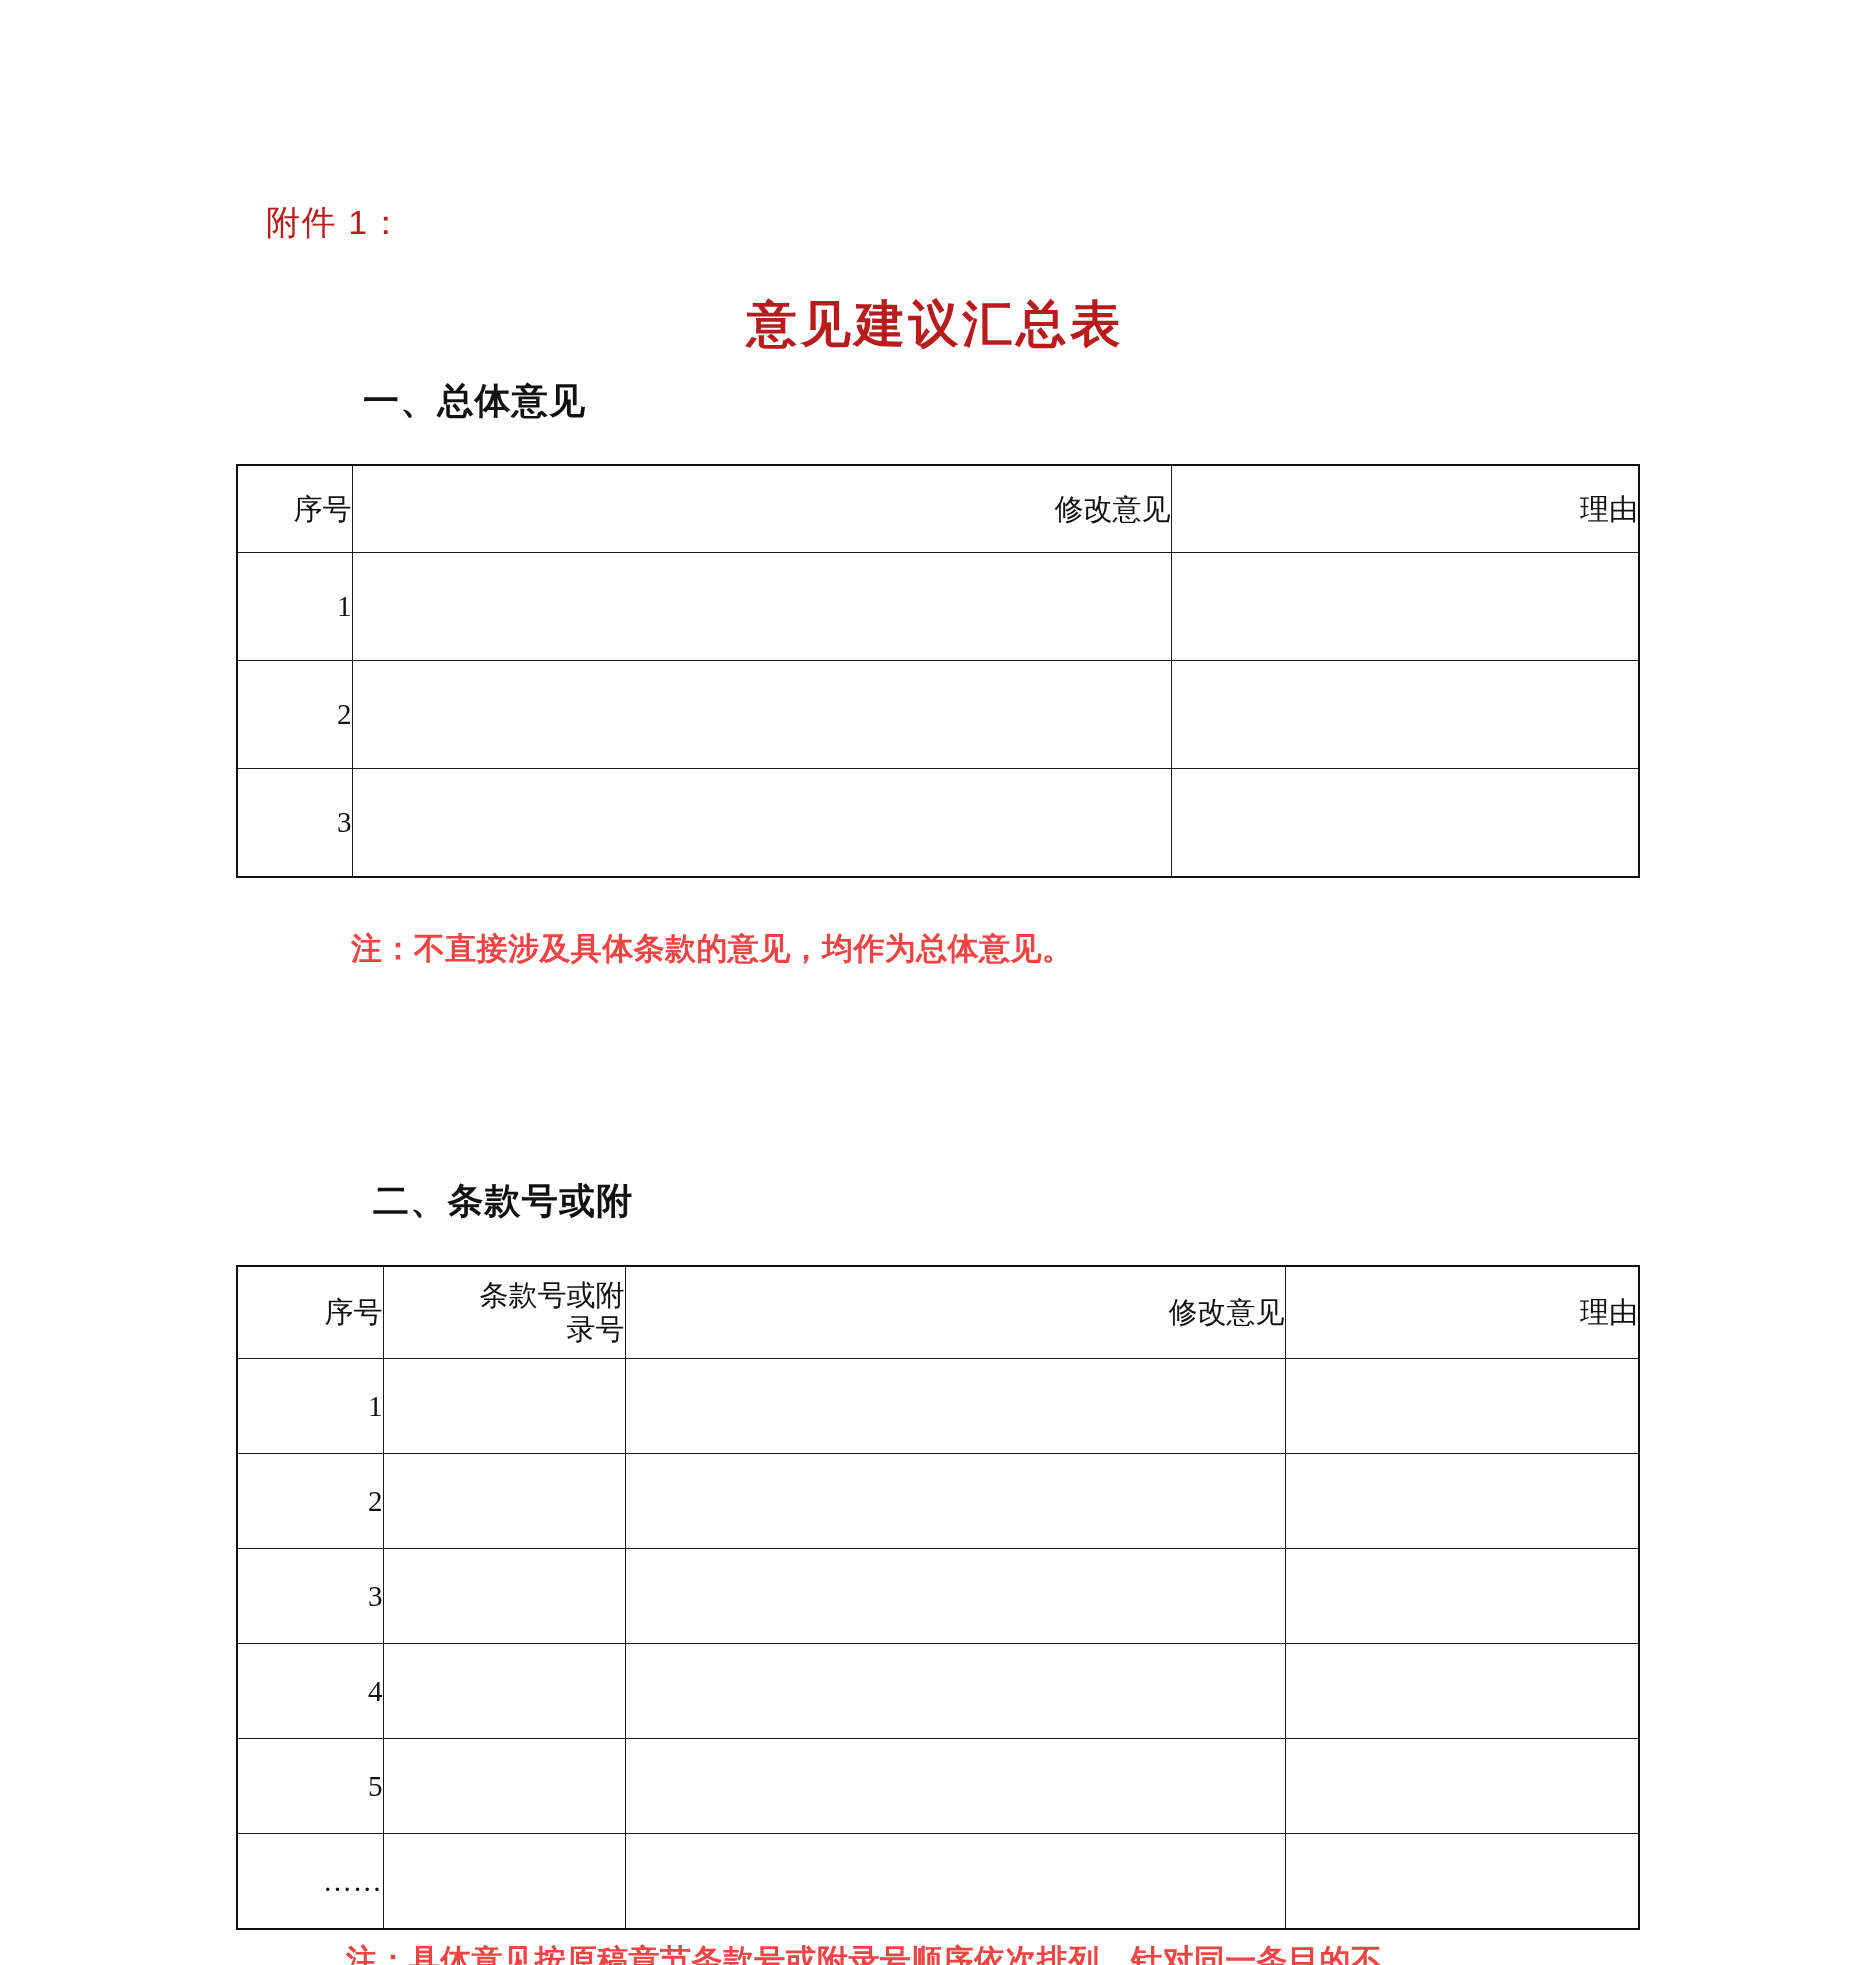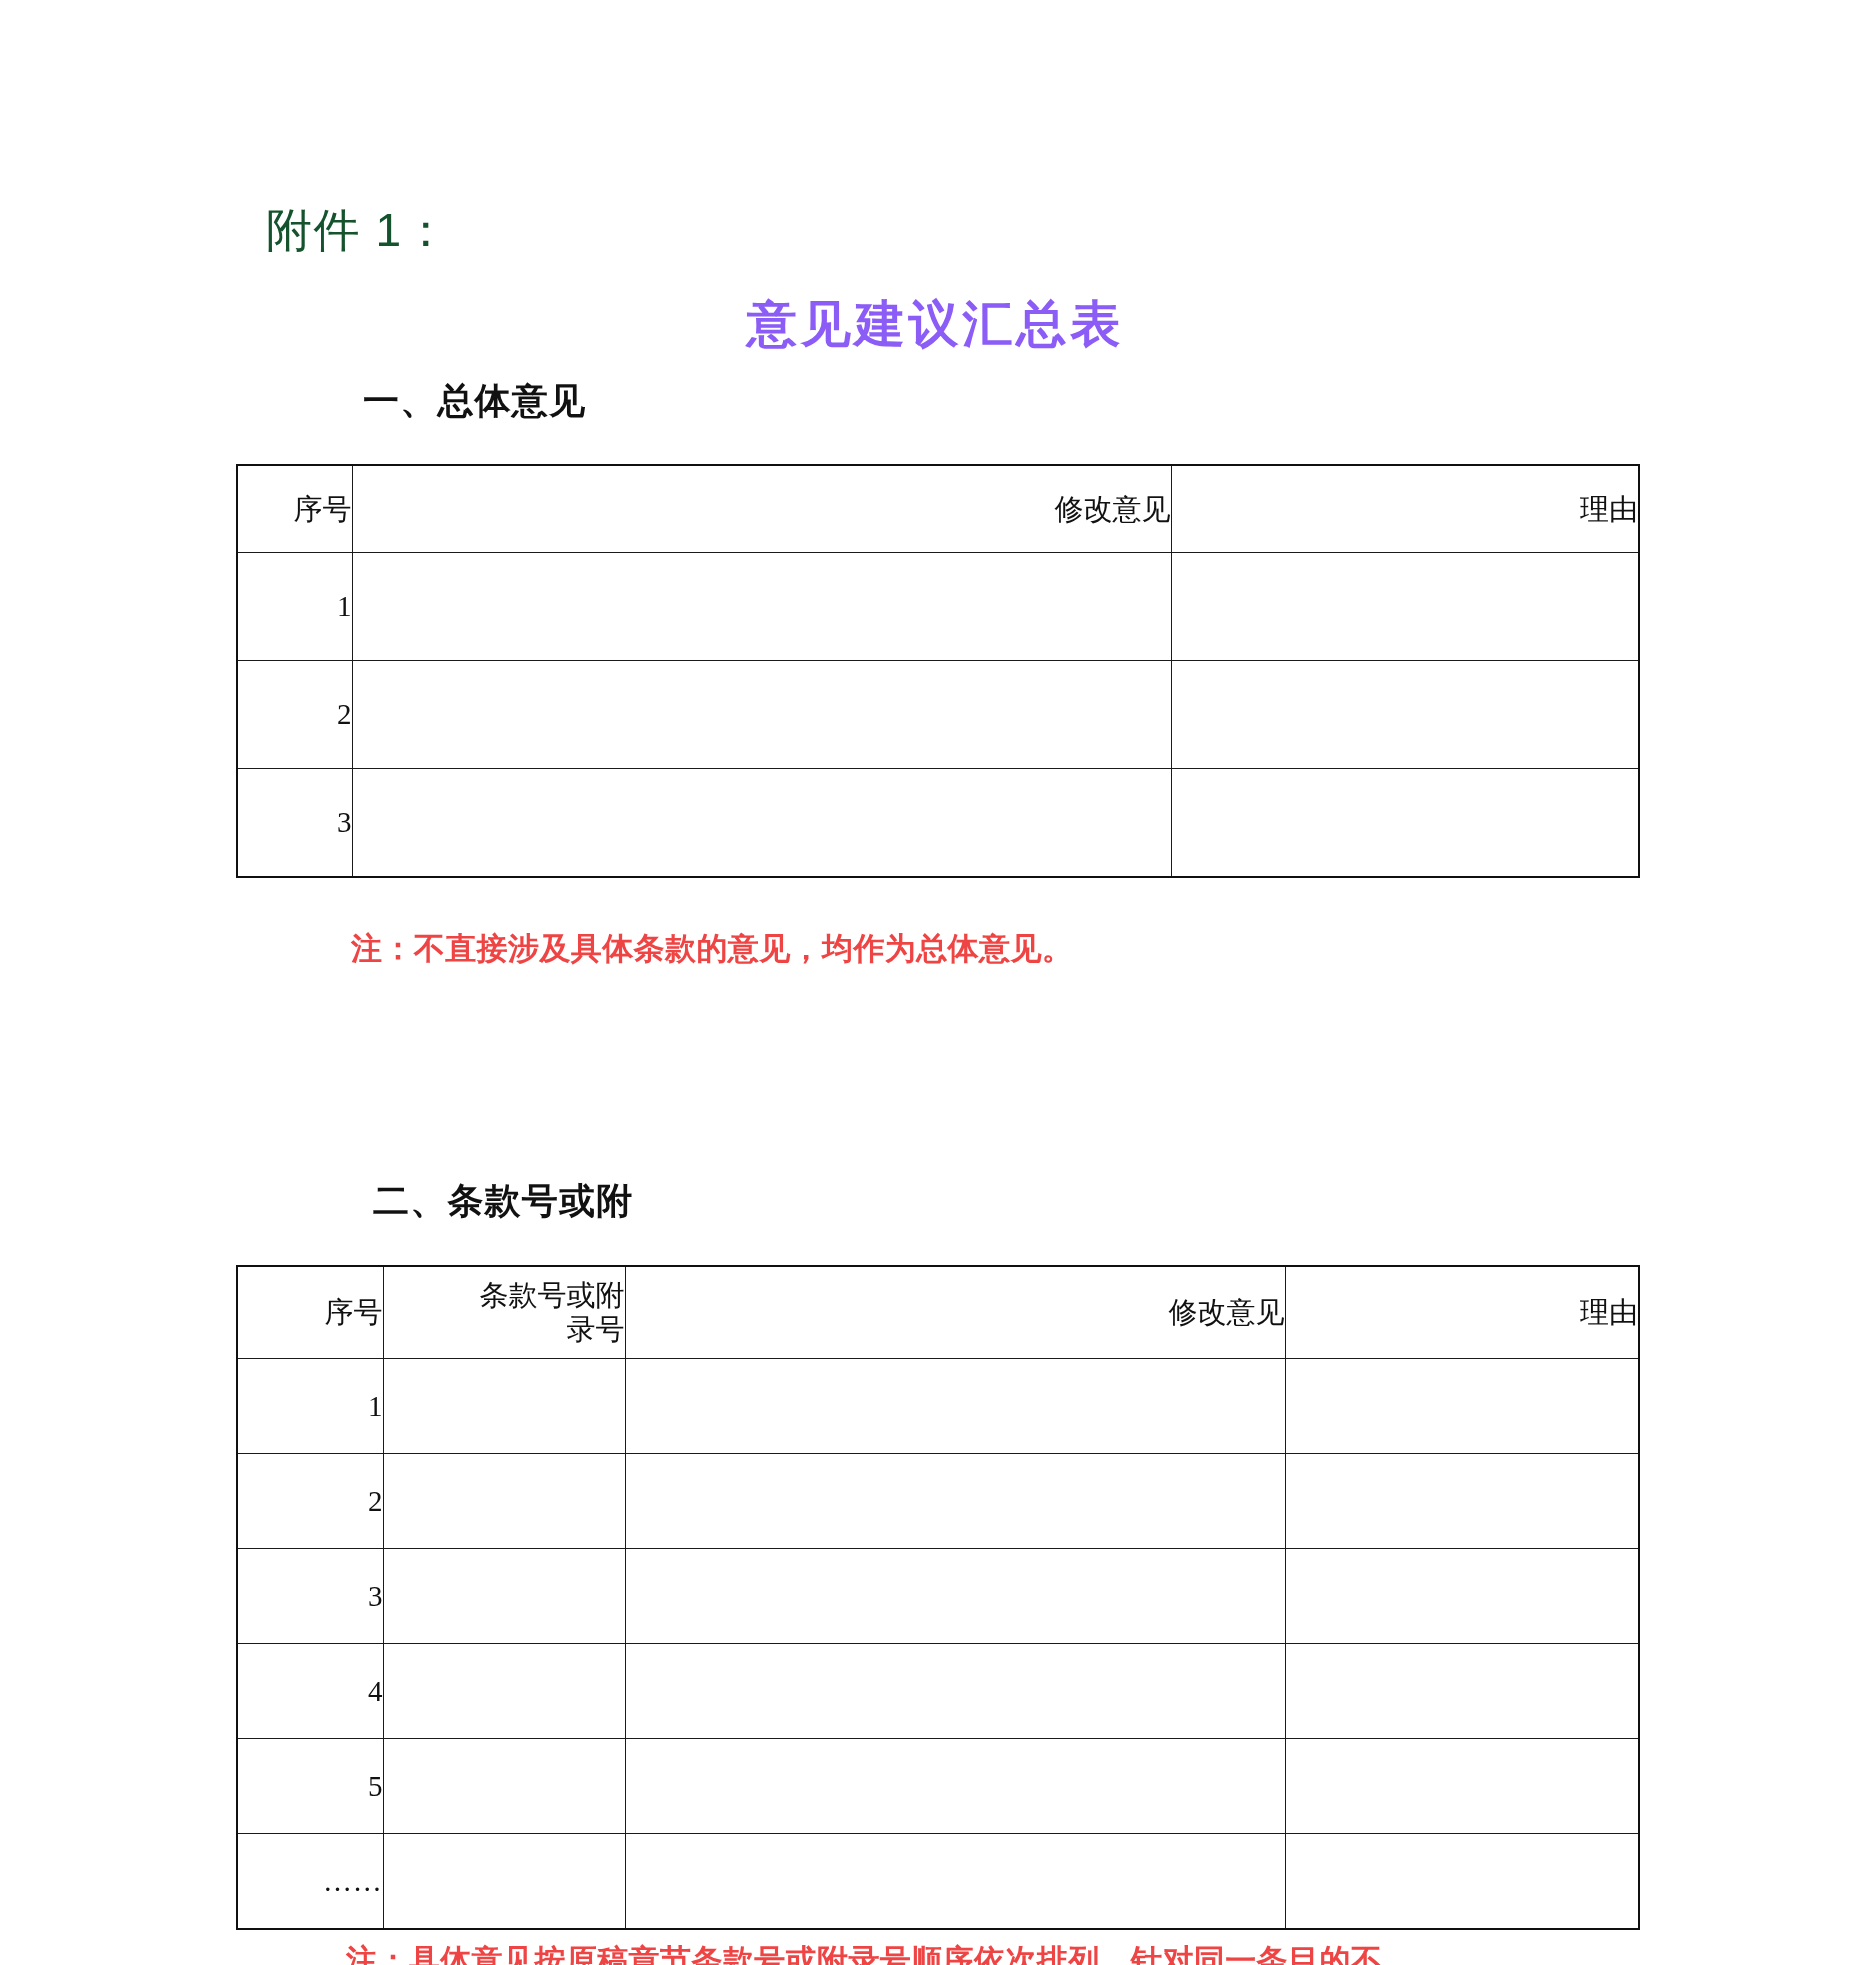--- a/index.html
+++ b/index.html
@@ -23,39 +23,39 @@
     height: 2647px;
     background: #ffffff;
   }
 
   
   .attachment-label {
     position: absolute;
     left: 266px;
     top: 200px;
     font-family: "Liberation Sans", "DejaVu Sans", sans-serif;
-    font-size: 46px;
+    font-size: 34px;
     letter-spacing: 1.6px;
-    color: #14532d;
+    color: #b91c1c;
     white-space: nowrap;
     text-align: center;
   }
 
   
   .doc-title {
     position: absolute;
     left: 0;
     top: 291px;
     width: 1871px;
     text-align: center;
     font-family: "Liberation Serif", "DejaVu Serif", serif;
     font-weight: bold;
     font-size: 50px;
     letter-spacing: 3.9px;
-    color: #8b5cf6;
+    color: #b91c1c;
     white-space: nowrap;
   }
 
   
   .section-heading {
     position: absolute;
     font-family: "Liberation Sans", "DejaVu Sans", sans-serif;
     font-weight: bold;
     font-size: 36px;
     letter-spacing: 1.2px;

